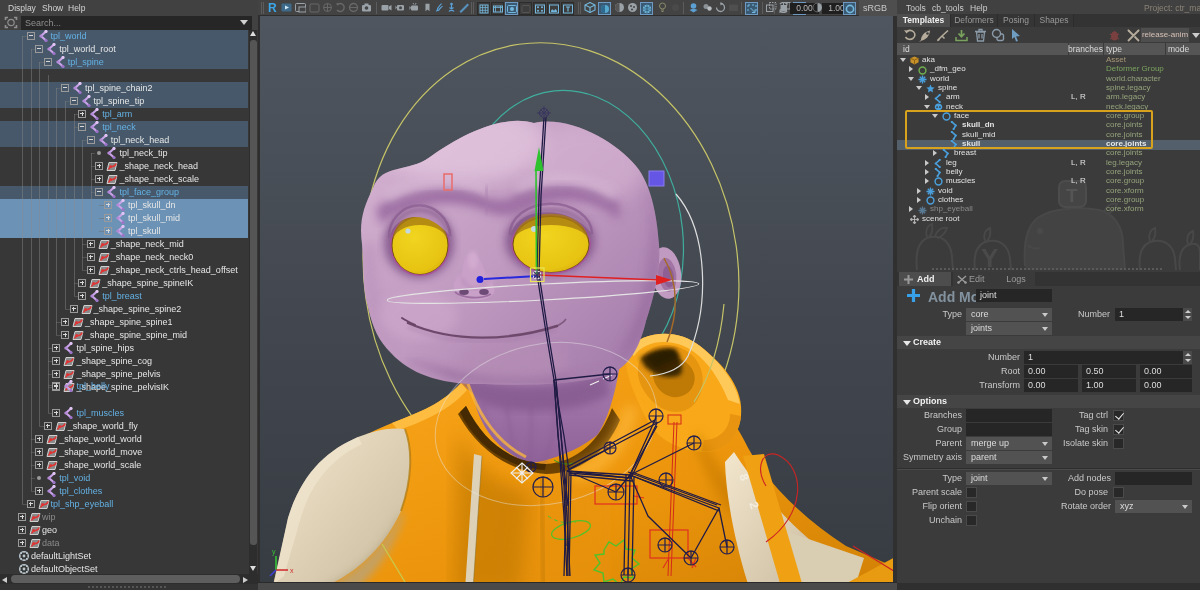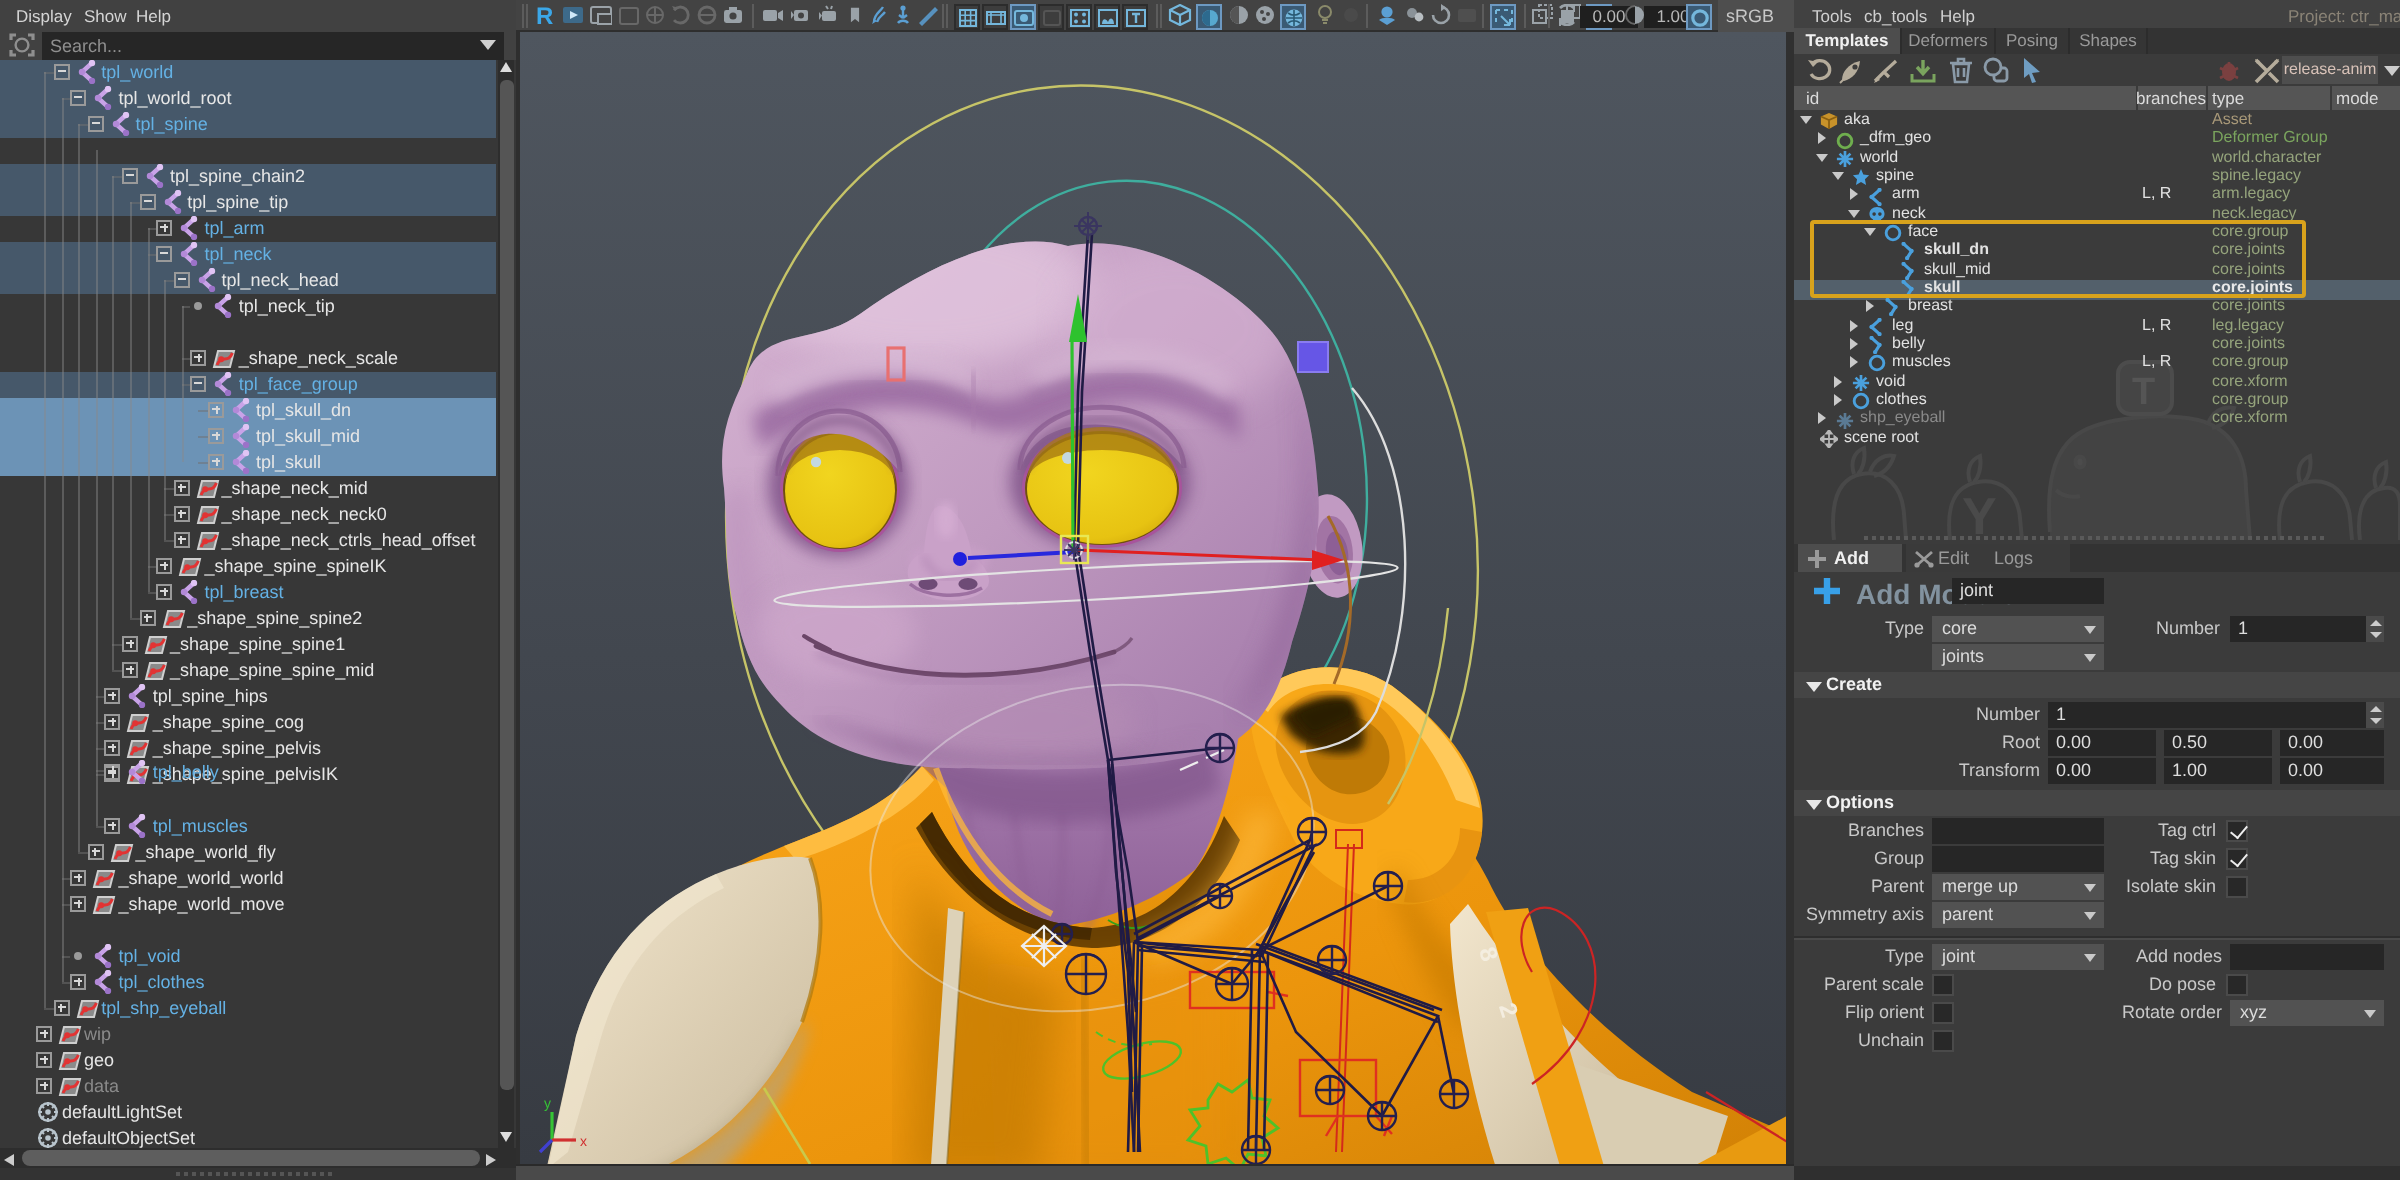--- a/index.html
+++ b/index.html
@@ -189,20 +189,32 @@
       <svg class="abs" style="left:106.4px;top:0.5px" width="11" height="12" viewBox="0 0 11 12">
         <g fill="none" stroke="#c9a3e8" stroke-width="2.2" stroke-linecap="round">
           <path d="M8 1.5 L3 6 L8 10.5"></path>
         </g>
         <circle cx="8" cy="1.5" r="1.6" fill="#e0c4f4"></circle>
         <circle cx="3" cy="6" r="1.6" fill="#b389d8"></circle>
         <circle cx="8" cy="10.5" r="1.6" fill="#9b72c8"></circle>
       </svg>
       <span class="lbl " style="left:119.4px">tpl_neck_tip</span>
     </div>
+    <div class="row" style="top:159.50px">
+      <div class="abs" style="left:90.8px;top:6px;width:4.6px;height:1px;background:#6f6f6f;opacity:.5"></div>
+      <div class="ebox plus" style="left:95.4px">
+        <i></i>
+      </div>
+      <svg class="abs" style="left:106.4px;top:1.0px" width="12" height="11" viewBox="0 0 12 11">
+        <path d="M3 1.5 L11 1.5 L9 9.5 L1 9.5 Z" fill="#8a8a8a" stroke="#cfcfcf" stroke-width="1"></path>
+        <path d="M2.5 8.5 C5 3,8 8,10.2 2.5" stroke="#e23333" stroke-width="1.5" fill="none"></path>
+        <circle cx="4.6" cy="5.6" r="1.5" fill="#e23333"></circle>
+      </svg>
+      <span class="lbl " style="left:119.4px">_shape_neck_head</span>
+    </div>
     <div class="row" style="top:172.50px">
       <div class="abs" style="left:90.8px;top:6px;width:4.6px;height:1px;background:#6f6f6f;opacity:.5"></div>
       <div class="ebox plus" style="left:95.4px">
         <i></i>
       </div>
       <svg class="abs" style="left:106.4px;top:1.0px" width="12" height="11" viewBox="0 0 12 11">
         <path d="M3 1.5 L11 1.5 L9 9.5 L1 9.5 Z" fill="#8a8a8a" stroke="#cfcfcf" stroke-width="1"></path>
         <path d="M2.5 8.5 C5 3,8 8,10.2 2.5" stroke="#e23333" stroke-width="1.5" fill="none"></path>
         <circle cx="4.6" cy="5.6" r="1.5" fill="#e23333"></circle>
       </svg>
@@ -476,20 +488,32 @@
       <div class="abs" style="left:30.6px;top:6px;width:4.6px;height:1px;background:#6f6f6f;opacity:.5"></div>
       <div class="ebox plus" style="left:35.2px">
         <i></i>
       </div>
       <svg class="abs" style="left:46.2px;top:1.0px" width="12" height="11" viewBox="0 0 12 11">
         <path d="M3 1.5 L11 1.5 L9 9.5 L1 9.5 Z" fill="#8a8a8a" stroke="#cfcfcf" stroke-width="1"></path>
         <path d="M2.5 8.5 C5 3,8 8,10.2 2.5" stroke="#e23333" stroke-width="1.5" fill="none"></path>
         <circle cx="4.6" cy="5.6" r="1.5" fill="#e23333"></circle>
       </svg>
       <span class="lbl " style="left:59.2px">_shape_world_move</span>
+    </div>
+    <div class="row" style="top:458.50px">
+      <div class="abs" style="left:30.6px;top:6px;width:4.6px;height:1px;background:#6f6f6f;opacity:.5"></div>
+      <div class="ebox plus" style="left:35.2px">
+        <i></i>
+      </div>
+      <svg class="abs" style="left:46.2px;top:1.0px" width="12" height="11" viewBox="0 0 12 11">
+        <path d="M3 1.5 L11 1.5 L9 9.5 L1 9.5 Z" fill="#8a8a8a" stroke="#cfcfcf" stroke-width="1"></path>
+        <path d="M2.5 8.5 C5 3,8 8,10.2 2.5" stroke="#e23333" stroke-width="1.5" fill="none"></path>
+        <circle cx="4.6" cy="5.6" r="1.5" fill="#e23333"></circle>
+      </svg>
+      <span class="lbl " style="left:59.2px">_shape_world_scale</span>
     </div>
     <div class="row" style="top:471.50px">
       <div class="abs" style="left:30.6px;top:6px;width:4.6px;height:1px;background:#6f6f6f;opacity:.5"></div>
       <div class="abs" style="left:37.2px;top:4.5px;width:4px;height:4px;border-radius:50%;background:#9a9a9a"></div>
       <svg class="abs" style="left:46.2px;top:0.5px" width="11" height="12" viewBox="0 0 11 12">
         <g fill="none" stroke="#c9a3e8" stroke-width="2.2" stroke-linecap="round">
           <path d="M8 1.5 L3 6 L8 10.5"></path>
         </g>
         <circle cx="8" cy="1.5" r="1.6" fill="#e0c4f4"></circle>
         <circle cx="3" cy="6" r="1.6" fill="#b389d8"></circle>
@@ -1340,21 +1364,21 @@
     <div class="abs" style="left:899px;top:272px;width:52px;height:14px;background:#4d4d4d;color:#f0f0f0;font-size:9px;font-weight:bold;line-height:14px"><span style="padding-left:18px">Add</span></div>
     <svg class="abs" style="left:904px;top:275px" width="9" height="9" viewBox="0 0 9 9">
       <path d="M4.5 0 V9 M0 4.5 H9" stroke="#9a9a9a" stroke-width="2"></path>
     </svg>
     <div class="abs" style="left:953px;top:272px;width:46px;height:14px;background:#3a3a3a;color:#9a9a9a;font-size:9px;line-height:14px"><span style="padding-left:16px">Edit</span></div>
     <svg class="abs" style="left:957px;top:275px" width="10" height="9" viewBox="0 0 10 9">
       <path d="M1 1 L9 8 M9 1 L1 8" stroke="#9a9a9a" stroke-width="1.4"></path>
       <circle cx="1.5" cy="7.5" r="1.3" fill="#9a9a9a"></circle>
       <circle cx="8.5" cy="7.5" r="1.3" fill="#9a9a9a"></circle>
     </svg>
-    <div class="abs" style="left:997px;top:272px;width:38px;height:14px;background:#3a3a3a;color:#9a9a9a;font-size:9px;line-height:14px;">Logs</div>
+    <div class="abs" style="left:997px;top:272px;width:38px;height:14px;background:#3a3a3a;color:#9a9a9a;font-size:9px;line-height:14px;text-align:center">Logs</div>
     <svg class="abs" style="left:907px;top:289px" width="13" height="13" viewBox="0 0 13 13">
       <path d="M6.5 0 V13 M0 6.5 H13" stroke="#38a0e8" stroke-width="3.2"></path>
     </svg>
     <div class="abs" style="left:928px;top:289px;white-space:nowrap;color:#82929f;font-size:14px;font-weight:bold">Add Module</div>
     <div class="fld" style="left:976px;top:288.5px;width:76px">joint</div>
     <div class="flabel" style="left:917px;top:307.5px;width:45px">Type</div>
     <div class="drop" style="left:966px;top:307.5px;width:86px">core</div>
     <div class="flabel" style="left:1072px;top:307.5px;width:38px">Number</div>
     <div class="fld" style="left:1115px;top:307.5px;width:77px">1</div>
     <div class="spin" style="left:1183px;top:307.5px"></div>

